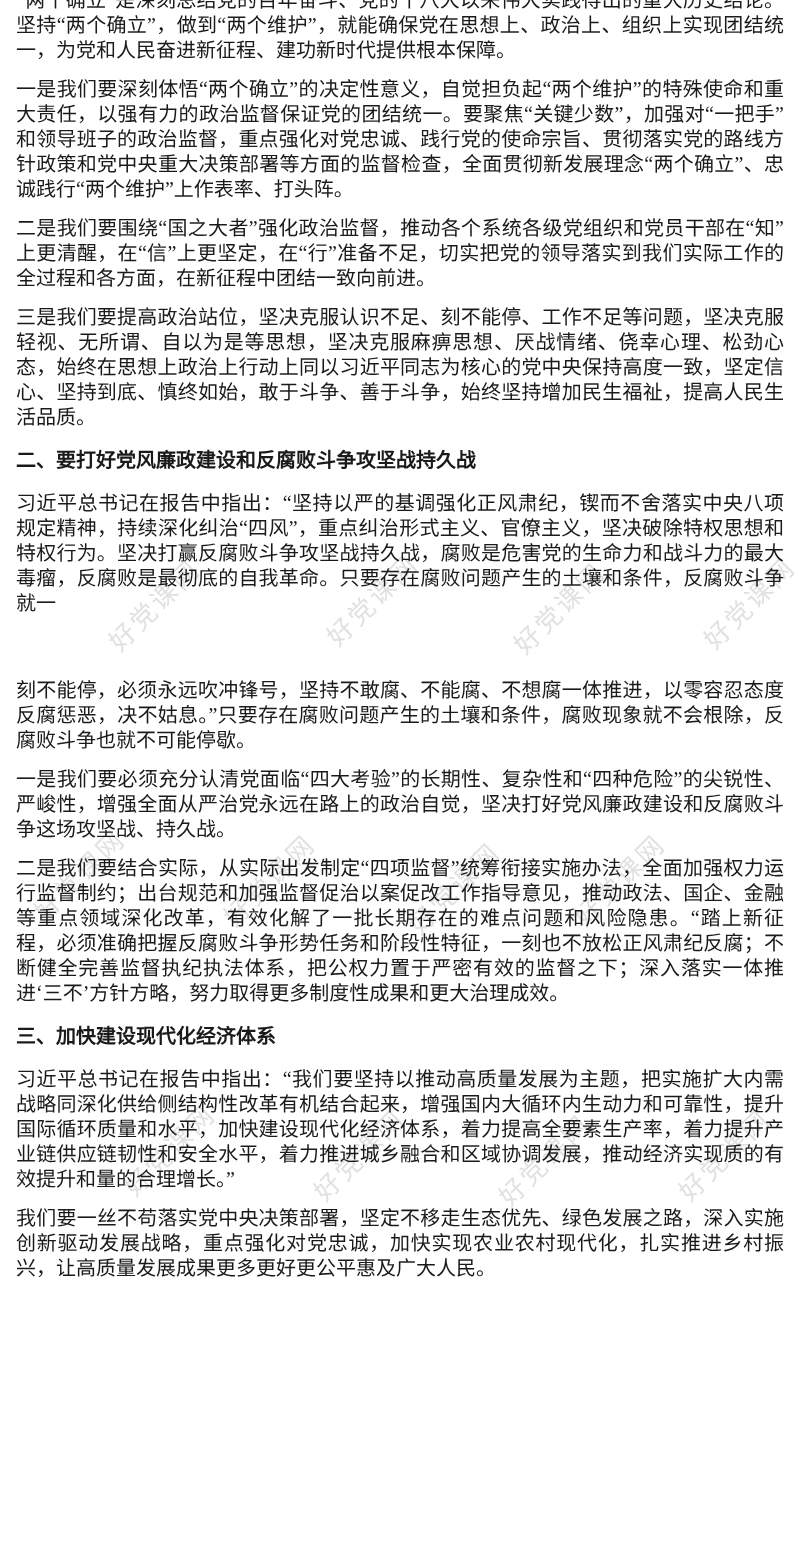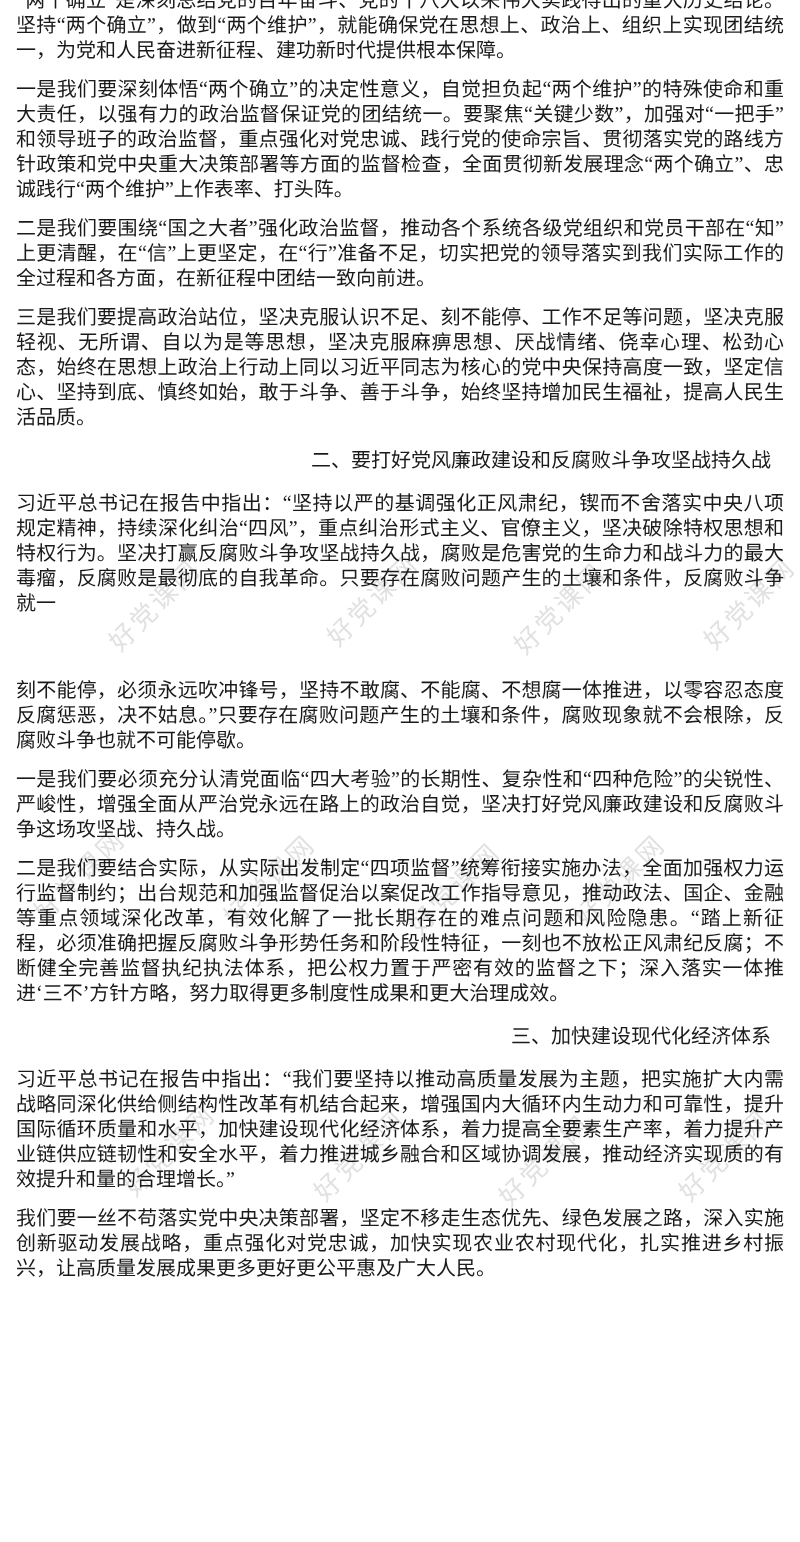--- a/index.html
+++ b/index.html
@@ -46,22 +46,23 @@
   }
   .content p{
     margin:0 0 14px 0;
     font-size:20px;
     line-height:25px;
     text-align:justify;
     text-justify:inter-character;
     word-break:break-all;
   }
   .content p.section-heading{
-    margin:18px 13px;
-    text-align:right;
+    margin:18px 0;
+    text-align:left;
+    font-weight:bold;
   }
   .page-break-gap{
     height:48px;
   }
 </style>
 </head>
 <body>
 
 <div class="page">
 

